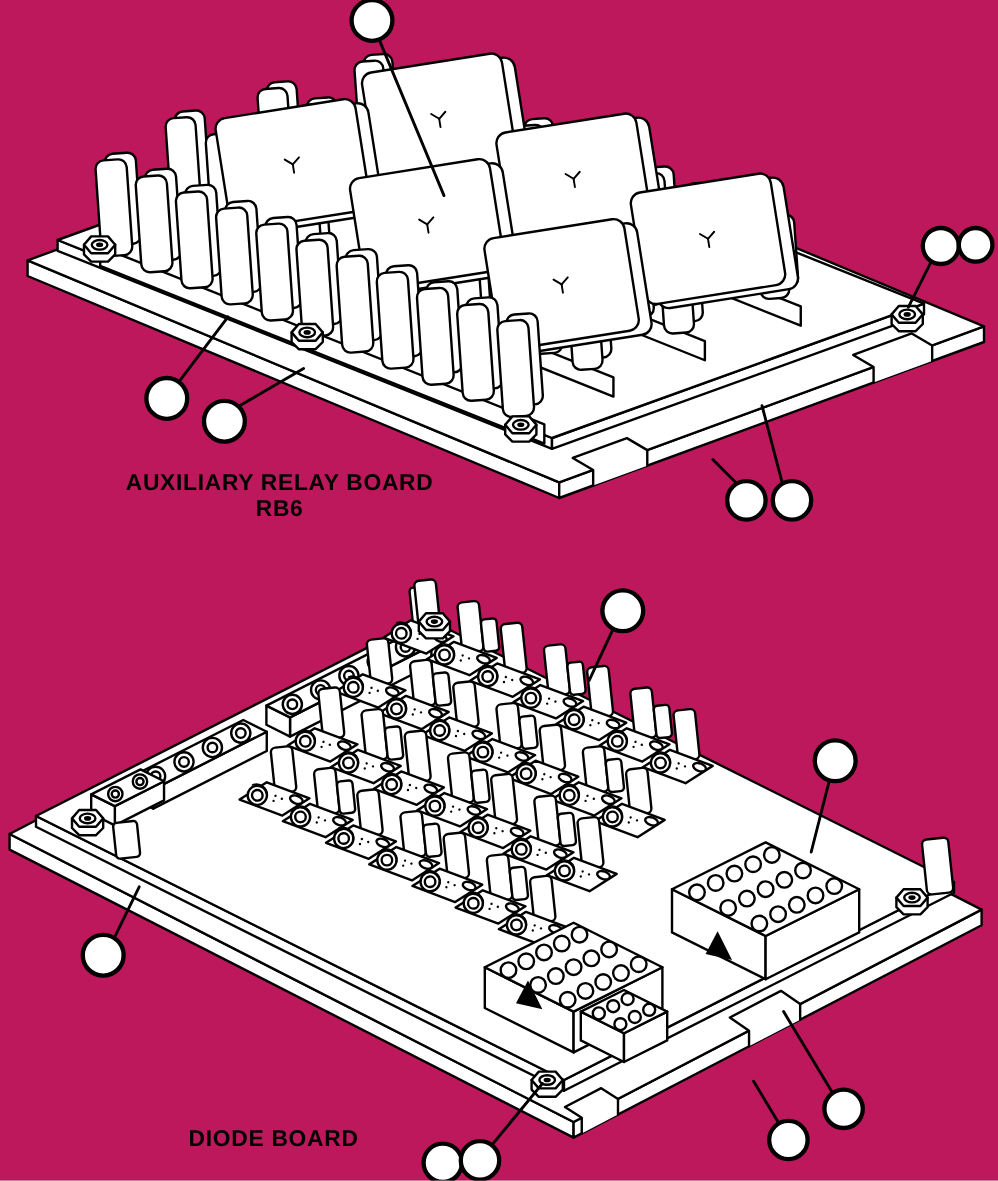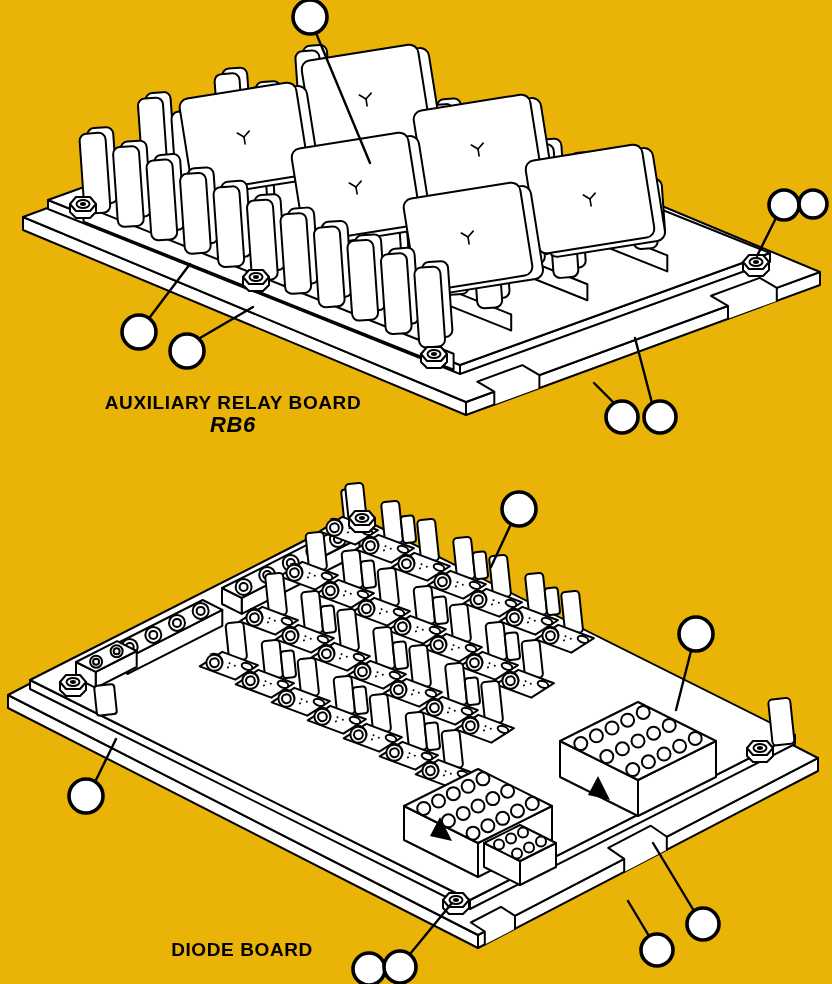--- a/index.html
+++ b/index.html
@@ -1,23 +1,23 @@
 <!DOCTYPE html>
 <html><head>
 <meta charset="utf-8">
 <style>
   html,body{margin:0;padding:0;background:#fff;}
-  .stage{position:relative;width:832px;height:984px;background:#eab308;overflow:hidden;
+  .stage{position:relative;width:832px;height:984px;background:#be185d;overflow:hidden;
          font-family:"Liberation Sans",sans-serif;}
   .stage svg{position:absolute;left:0;top:0;}
   .board-label{position:absolute;text-align:center;color:#000;font-weight:bold;
                font-size:19px;line-height:22px;letter-spacing:0.6px;}
-  .board-label .sub{font-size:22px;font-style:italic;}
+  .board-label .sub{font-size:19px;}
   #label-rb6{left:33px;top:392px;width:400px;}
-  #label-db1{left:92px;top:939px;width:300px;}
+  #label-db1{left:78px;top:939px;width:300px;}
 </style>
 </head>
 <body>
 
 <div class="stage">
   <svg id="fig" width="832" height="984" viewBox="0 0 832 984">
       <g stroke="#000000" stroke-width="2" fill="none" stroke-linejoin="round" stroke-linecap="round">
         <polygon points="23.0,217.0 466.0,402.0 466.0,415.0 23.0,230.0" fill="#fff"></polygon>
         <polygon points="466.0,402.0 820.0,272.0 820.0,285.0 466.0,415.0" fill="#fff"></polygon>
         <polygon points="23.0,217.0 466.0,402.0 820.0,272.0 377.0,87.0" fill="#fff"></polygon>

